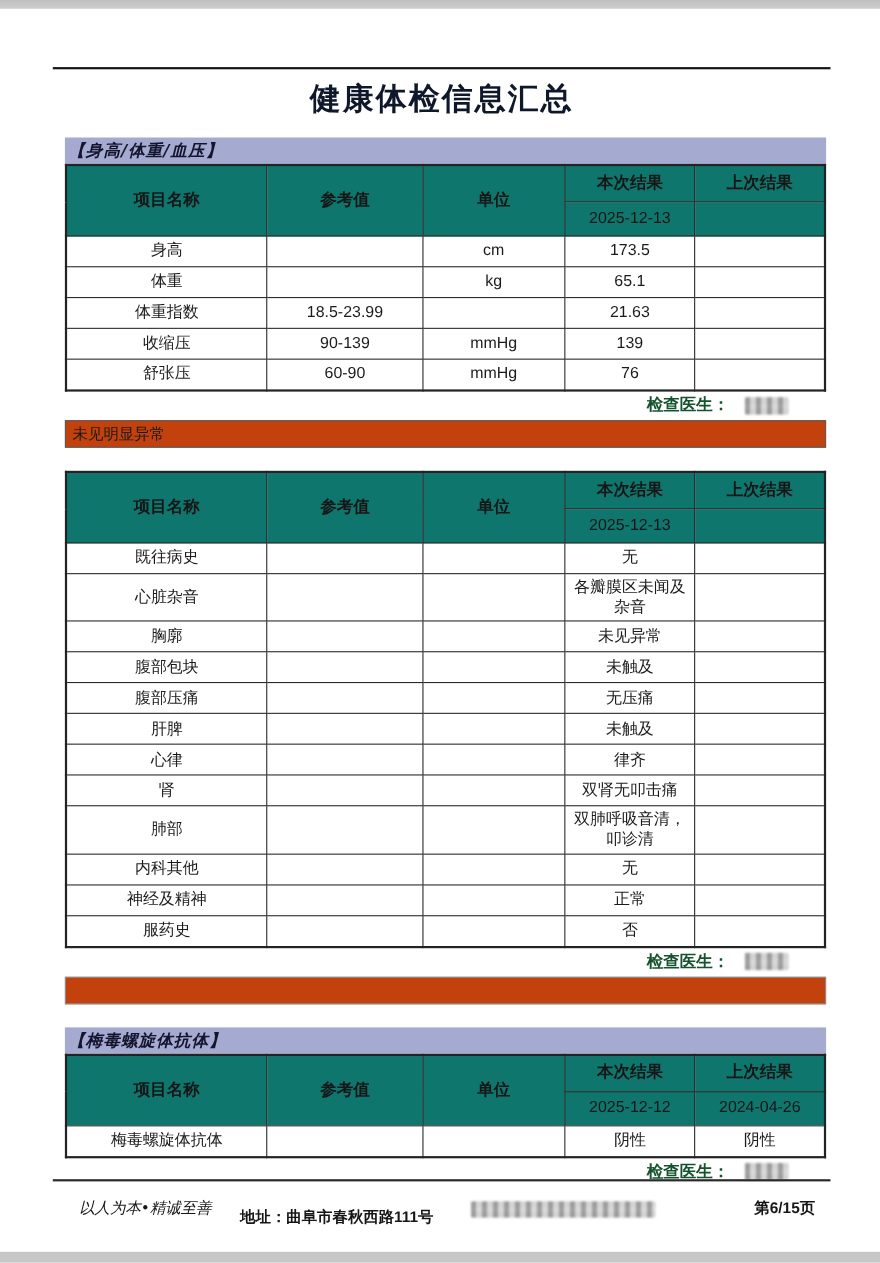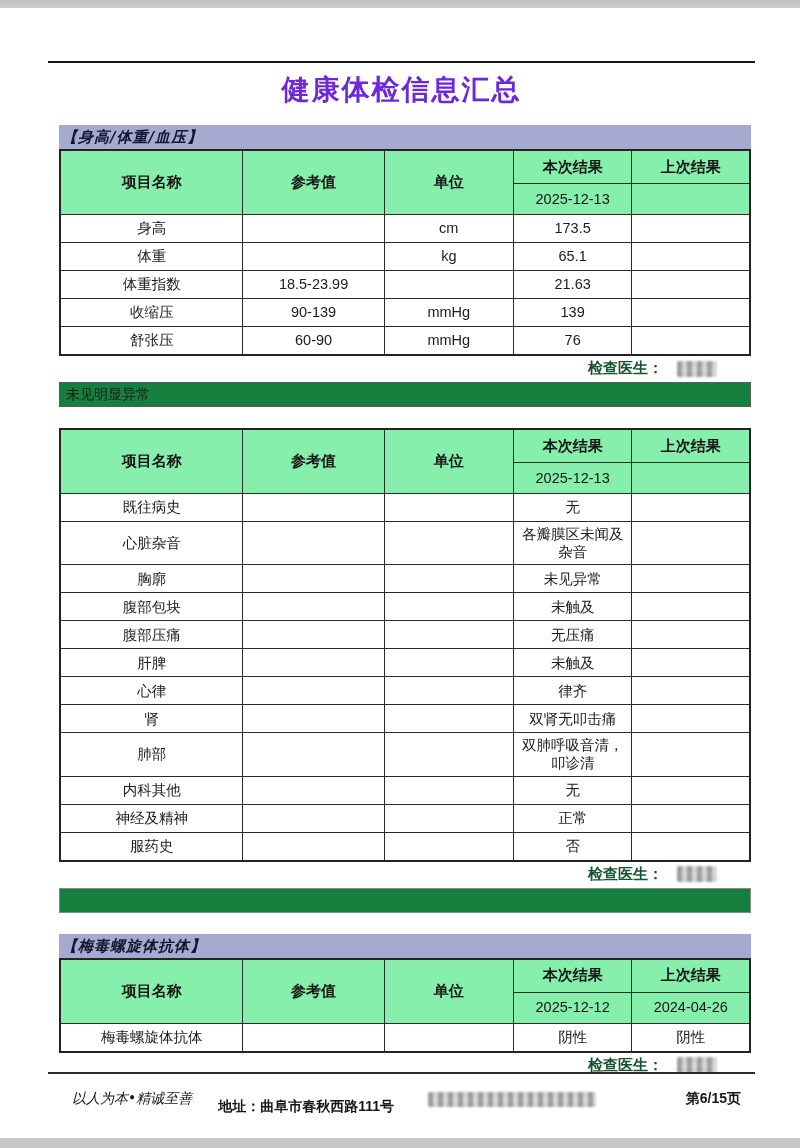--- a/index.html
+++ b/index.html
@@ -27,45 +27,45 @@
       repeating-linear-gradient(90deg,rgba(150,150,150,.85) 0 5px,rgba(215,215,215,.85) 5px 10px),
       repeating-linear-gradient(0deg,#bdbdbd 0 5px,#dedede 5px 10px);
     filter:blur(1.2px);
   }
   .bb-meta{width:72px;height:15px;}
   .bb-doctor{width:40px;height:16px;margin-left:14px;margin-right:34px;}
   .bb-footer{width:168px;height:15px;}
 
   
   .page-title{text-align:center;font-size:28px;font-weight:800;letter-spacing:2px;
-    margin:8px 0 16px 0;color:#6d28d9;}
+    margin:8px 0 16px 0;color:#0f172a;}
 
   
   .sections{margin:0 4px 0 11px;}
   .section{margin-bottom:21px;}
   .section-bar{
     background:#a5abd0;height:24px;line-height:24px;padding-left:3px;
     font-family:"DejaVu Serif","Liberation Serif",serif;font-style:italic;font-weight:700;
     font-size:15px;color:#14142e;letter-spacing:1px;
   }
   table{width:100%;border-collapse:collapse;table-layout:fixed;}
   th,td{border:1px solid #2b2b2b;text-align:center;vertical-align:middle;
     font-size:14.5px;padding:3px 2px;line-height:1.25;}
   table{border:2px solid #232323;}
-  thead th{background:#86efac;}
+  thead th{background:#0f766e;}
   th.hlabel{font-weight:700;font-size:15px;height:26px;}
   th.hdate{font-weight:400;font-size:14.5px;height:24px;}
   tbody td{height:21px;color:#1b1b1b;}
   col.c-item{width:26.5%;} col.c-ref{width:20.5%;} col.c-unit{width:18.7%;}
   col.c-cur{width:17.2%;} col.c-prev{width:17.1%;}
 
   .doctor-line{display:flex;justify-content:flex-end;align-items:center;
     font-size:15px;font-weight:600;margin:3px 0 4px 0;color:#14532d;}
   .remark-bar{
-    background:#15803d;border:1.5px solid #5a5a5a;height:23px;line-height:23px;
+    background:#c2410c;border:1.5px solid #5a5a5a;height:23px;line-height:23px;
     padding-left:6px;font-size:14px;color:#1a1a1a;
   }
   .remark-bar.empty{border-color:#8a8a8a;}
 
   
   .footer{position:absolute;left:48px;top:1072px;width:707px;}
   .footer-divider{border:none;border-top:2.5px solid #2a2a2a;margin:0 0 8px 0;}
   .footer-row{display:flex;align-items:center;font-size:14px;font-weight:600;white-space:nowrap;}
   .footer-motto{font-family:"DejaVu Serif","Liberation Serif",serif;font-style:italic;
     font-weight:400;margin-left:24px;}

